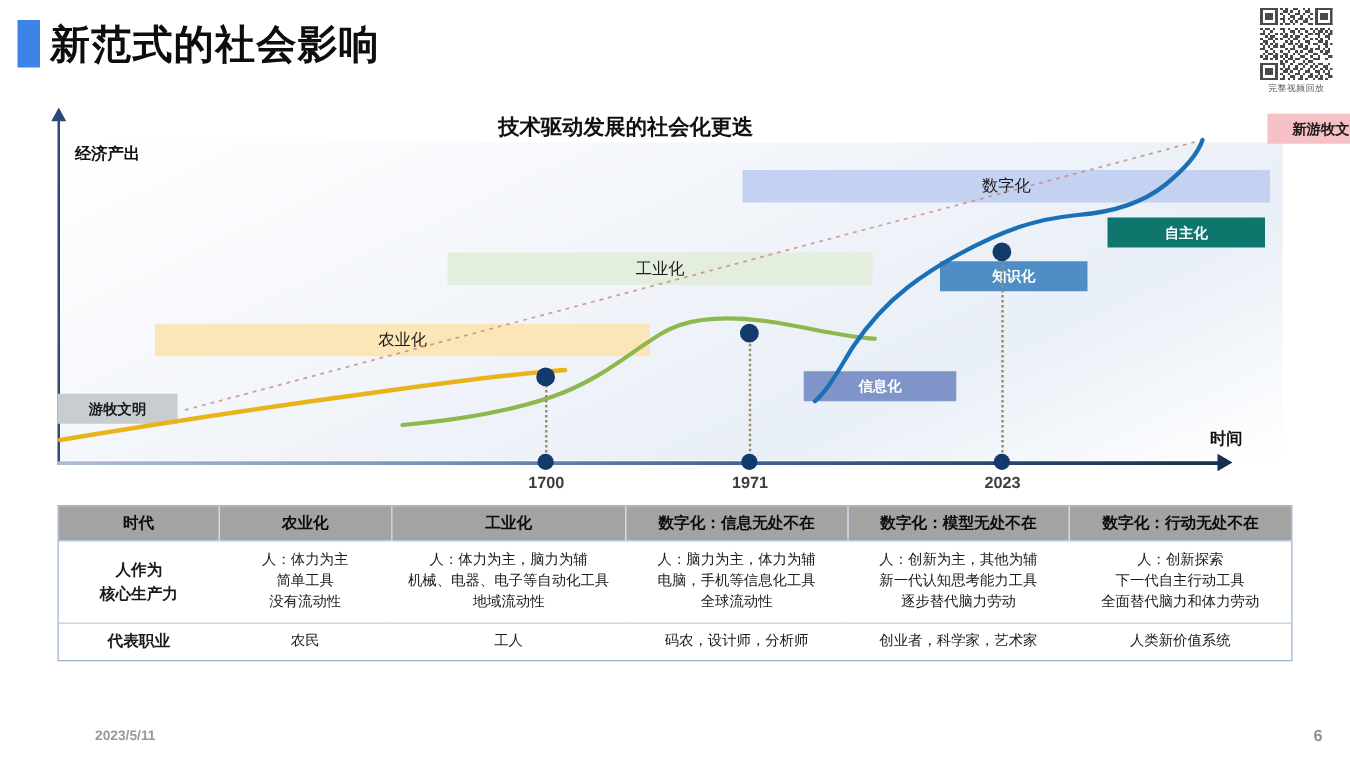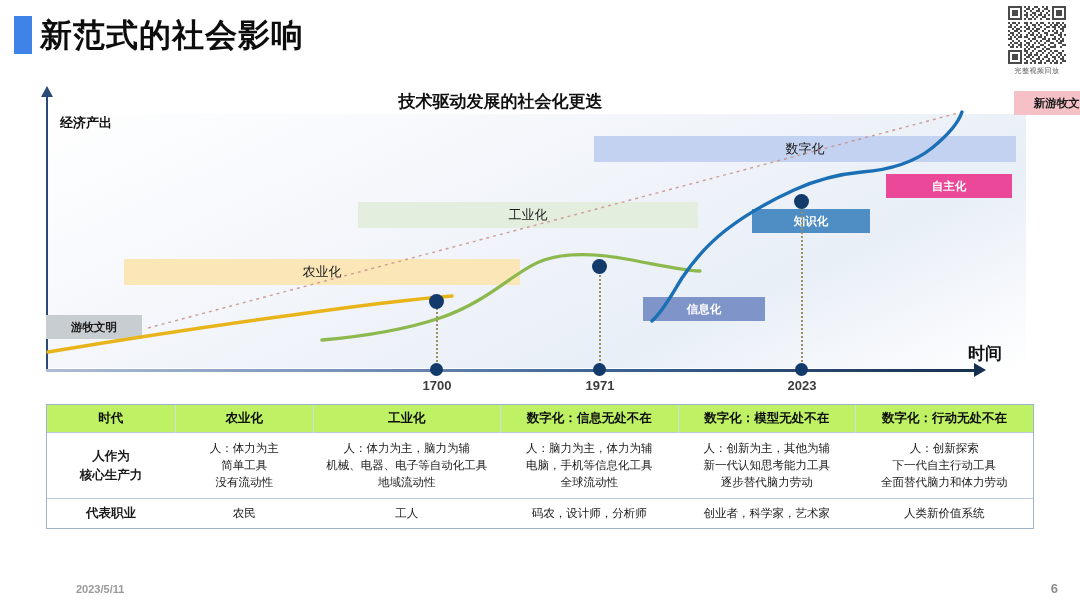--- a/index.html
+++ b/index.html
@@ -59,21 +59,21 @@
     position:absolute; left:46px; top:291px; width:930px; height:3px;
     background:linear-gradient(90deg,#aebdd4 0%,#7e99bd 28%,#3f6293 60%,#15304f 100%);
   }
   #x-axis-head {
     position:absolute; left:974px; top:285px;
     width:0;height:0;border-top:7px solid transparent;border-bottom:7px solid transparent;
     border-left:12px solid #15304f;
   }
   #x-axis-label {
     position:absolute; left:968px; top:264px;
-    font-size:17px; font-weight:bold; color:#111; white-space:nowrap;
+    font-size:13px; font-weight:bold; color:#111; white-space:nowrap;
   }
   
   .band {
     position:absolute; display:flex; align-items:center; justify-content:center;
     font-size:13px; font-weight:normal; white-space:nowrap;
   }
   
   .flag {
     position:absolute; display:flex; align-items:center; justify-content:center;
     font-size:11.5px; font-weight:bold; white-space:nowrap;
@@ -94,21 +94,21 @@
     position:absolute; font-size:13px; font-weight:bold; color:#3d3d3d;
     transform:translateX(-50%); white-space:nowrap;
   }
   
   #table-wrap {
     position:absolute; left:46px; top:404px; width:988px;
     border:1px solid #9fb4cf; background:#fff;
   }
   table { width:100%; border-collapse:collapse; }
   thead th {
-    background:#bef264;
+    background:#a3a3a3;
     border-right:1px solid #cdddef;
     font-size:12.5px; font-weight:bold; color:#0d0d0d;
     padding:5px 18px; 
     height:24px;
   }
   thead th:last-child { border-right:none; }
   tbody td {
     border-top:1px solid #b9cbe0;
     font-size:11.5px; color:#1a1a1a;
     padding:4px 3px; text-align:center; vertical-align:middle;
@@ -411,21 +411,21 @@
 
   <div class="flag" style="left:46px; top:237px; width:96px; height:24px; background:#c8cdd2; color:#1a1a1a;">
     <span>游牧文明</span>
   </div>
   <div class="flag" style="left:643px; top:179px; width:122px; height:24px; background:#7f94c8; color:#ffffff;margin-top:40px;">
     <span>信息化</span>
   </div>
   <div class="flag" style="left:752px; top:131px; width:118px; height:24px; background:#4f8ec4; color:#ffffff;">
     <span>知识化</span>
   </div>
-  <div class="flag" style="left:886px; top:96px; width:126px; height:24px; background:#ec4899; color:#ffffff;">
+  <div class="flag" style="left:886px; top:96px; width:126px; height:24px; background:#0f766e; color:#ffffff;">
     <span>自主化</span>
   </div>
   <div class="flag" style="left:966px; top:13px; width:104px; height:24px; background:#f5c0c6; color:#1a1a1a;margin-left:48px;">
     <span>新游牧文明?</span>
   </div>
 
   <svg style="position:absolute; left:0; top:0;" width="1080" height="320" viewBox="0 0 1080 320">
 
     <line x1="148" y1="250" x2="962" y2="34" stroke="#c98d84" stroke-width="1.4" stroke-dasharray="3,4" opacity="0.85"></line>
 

